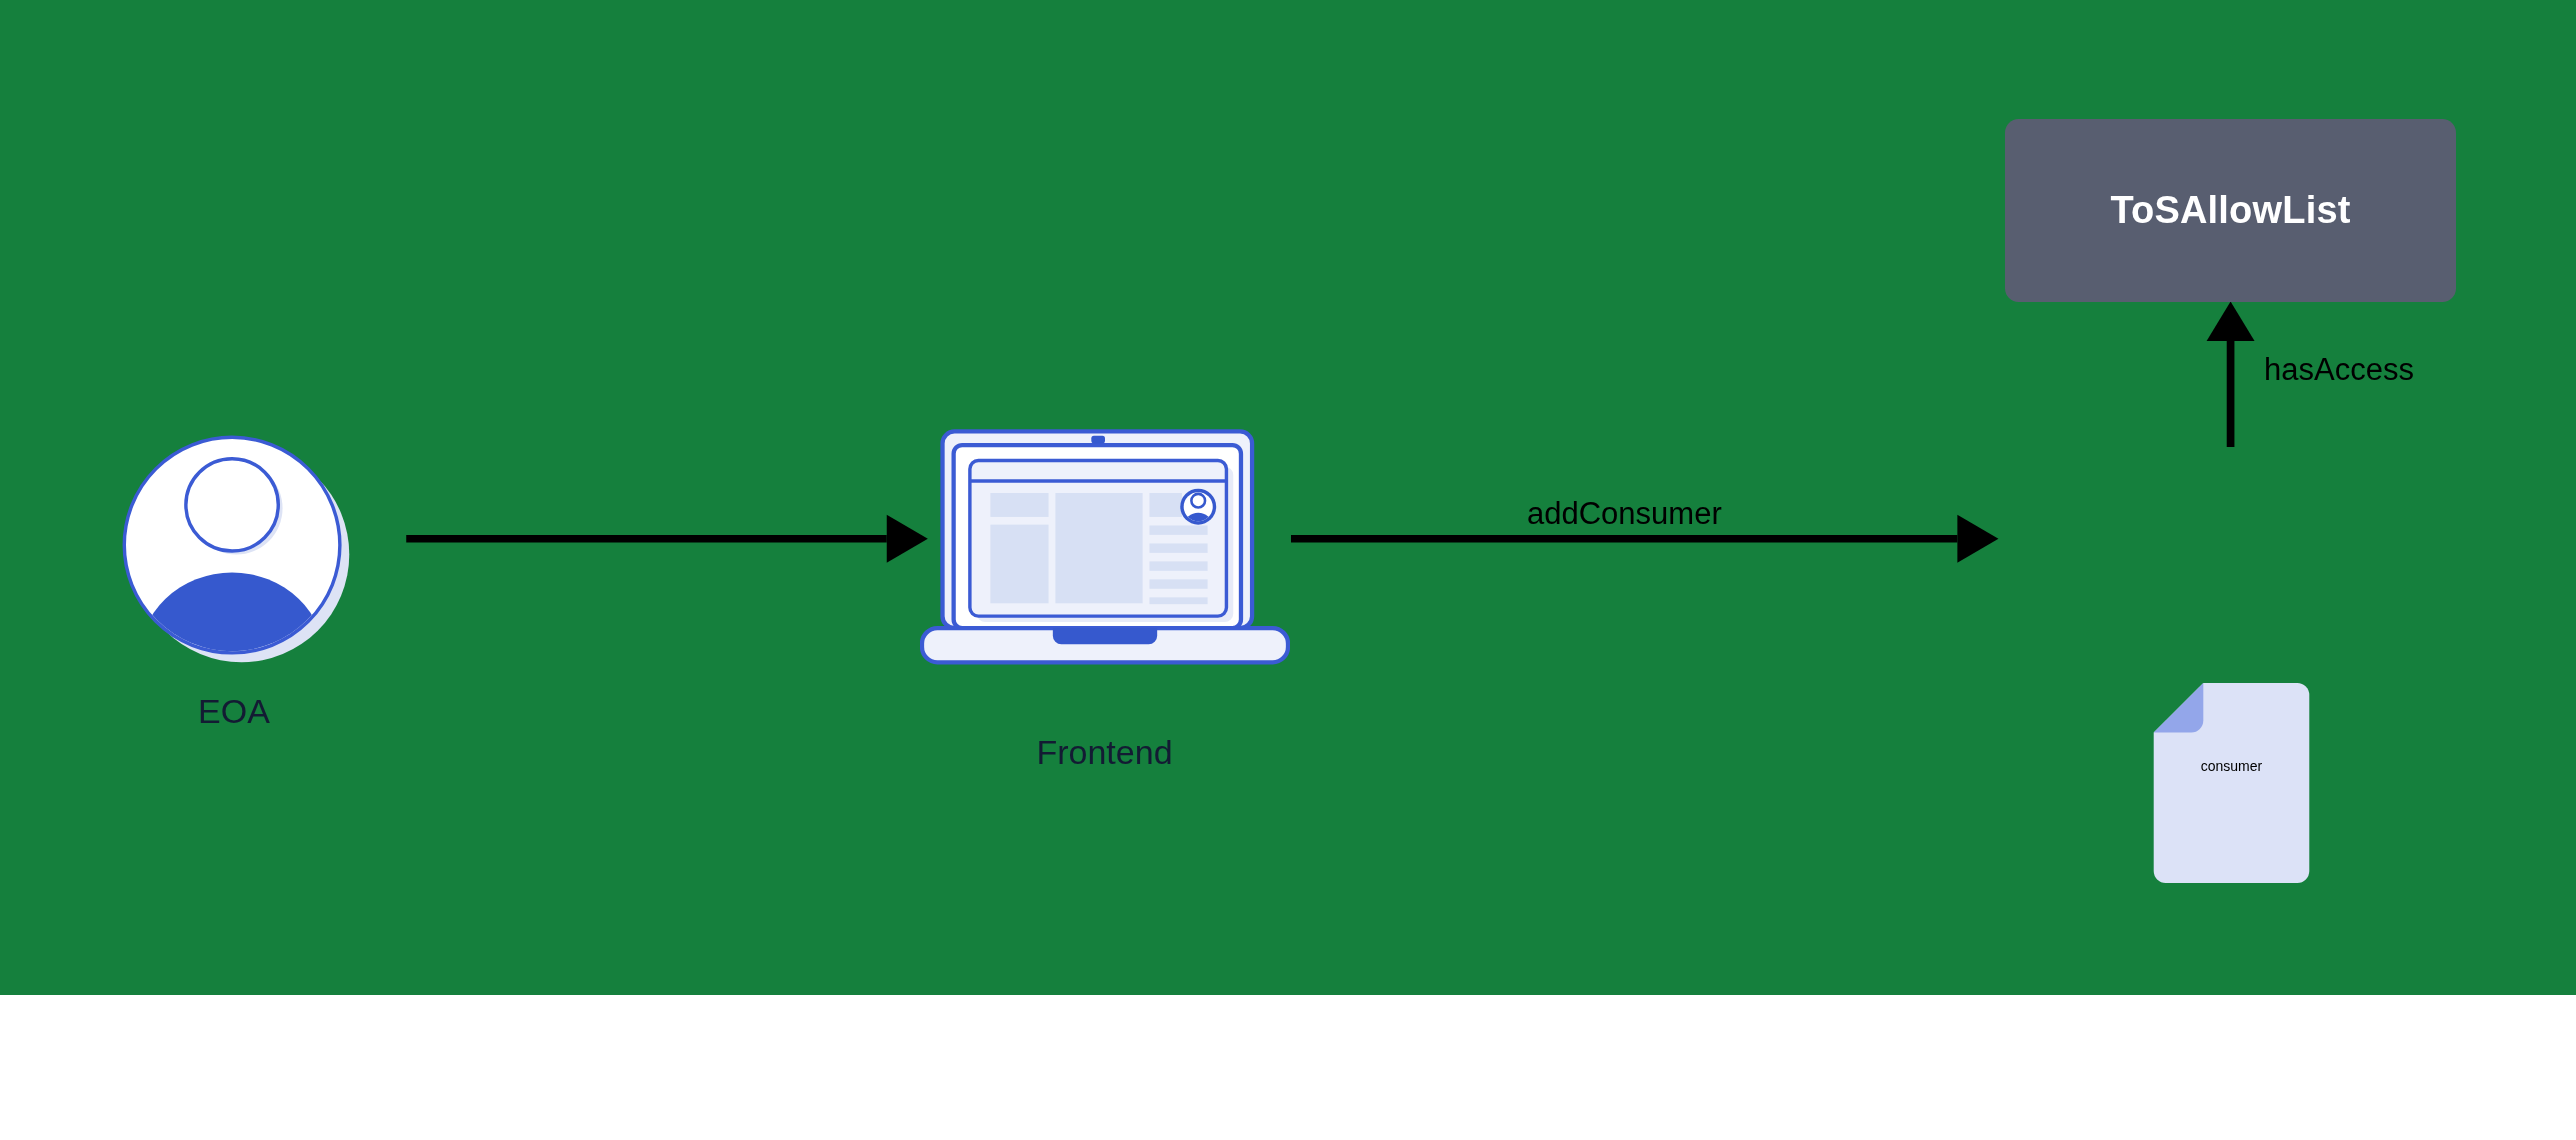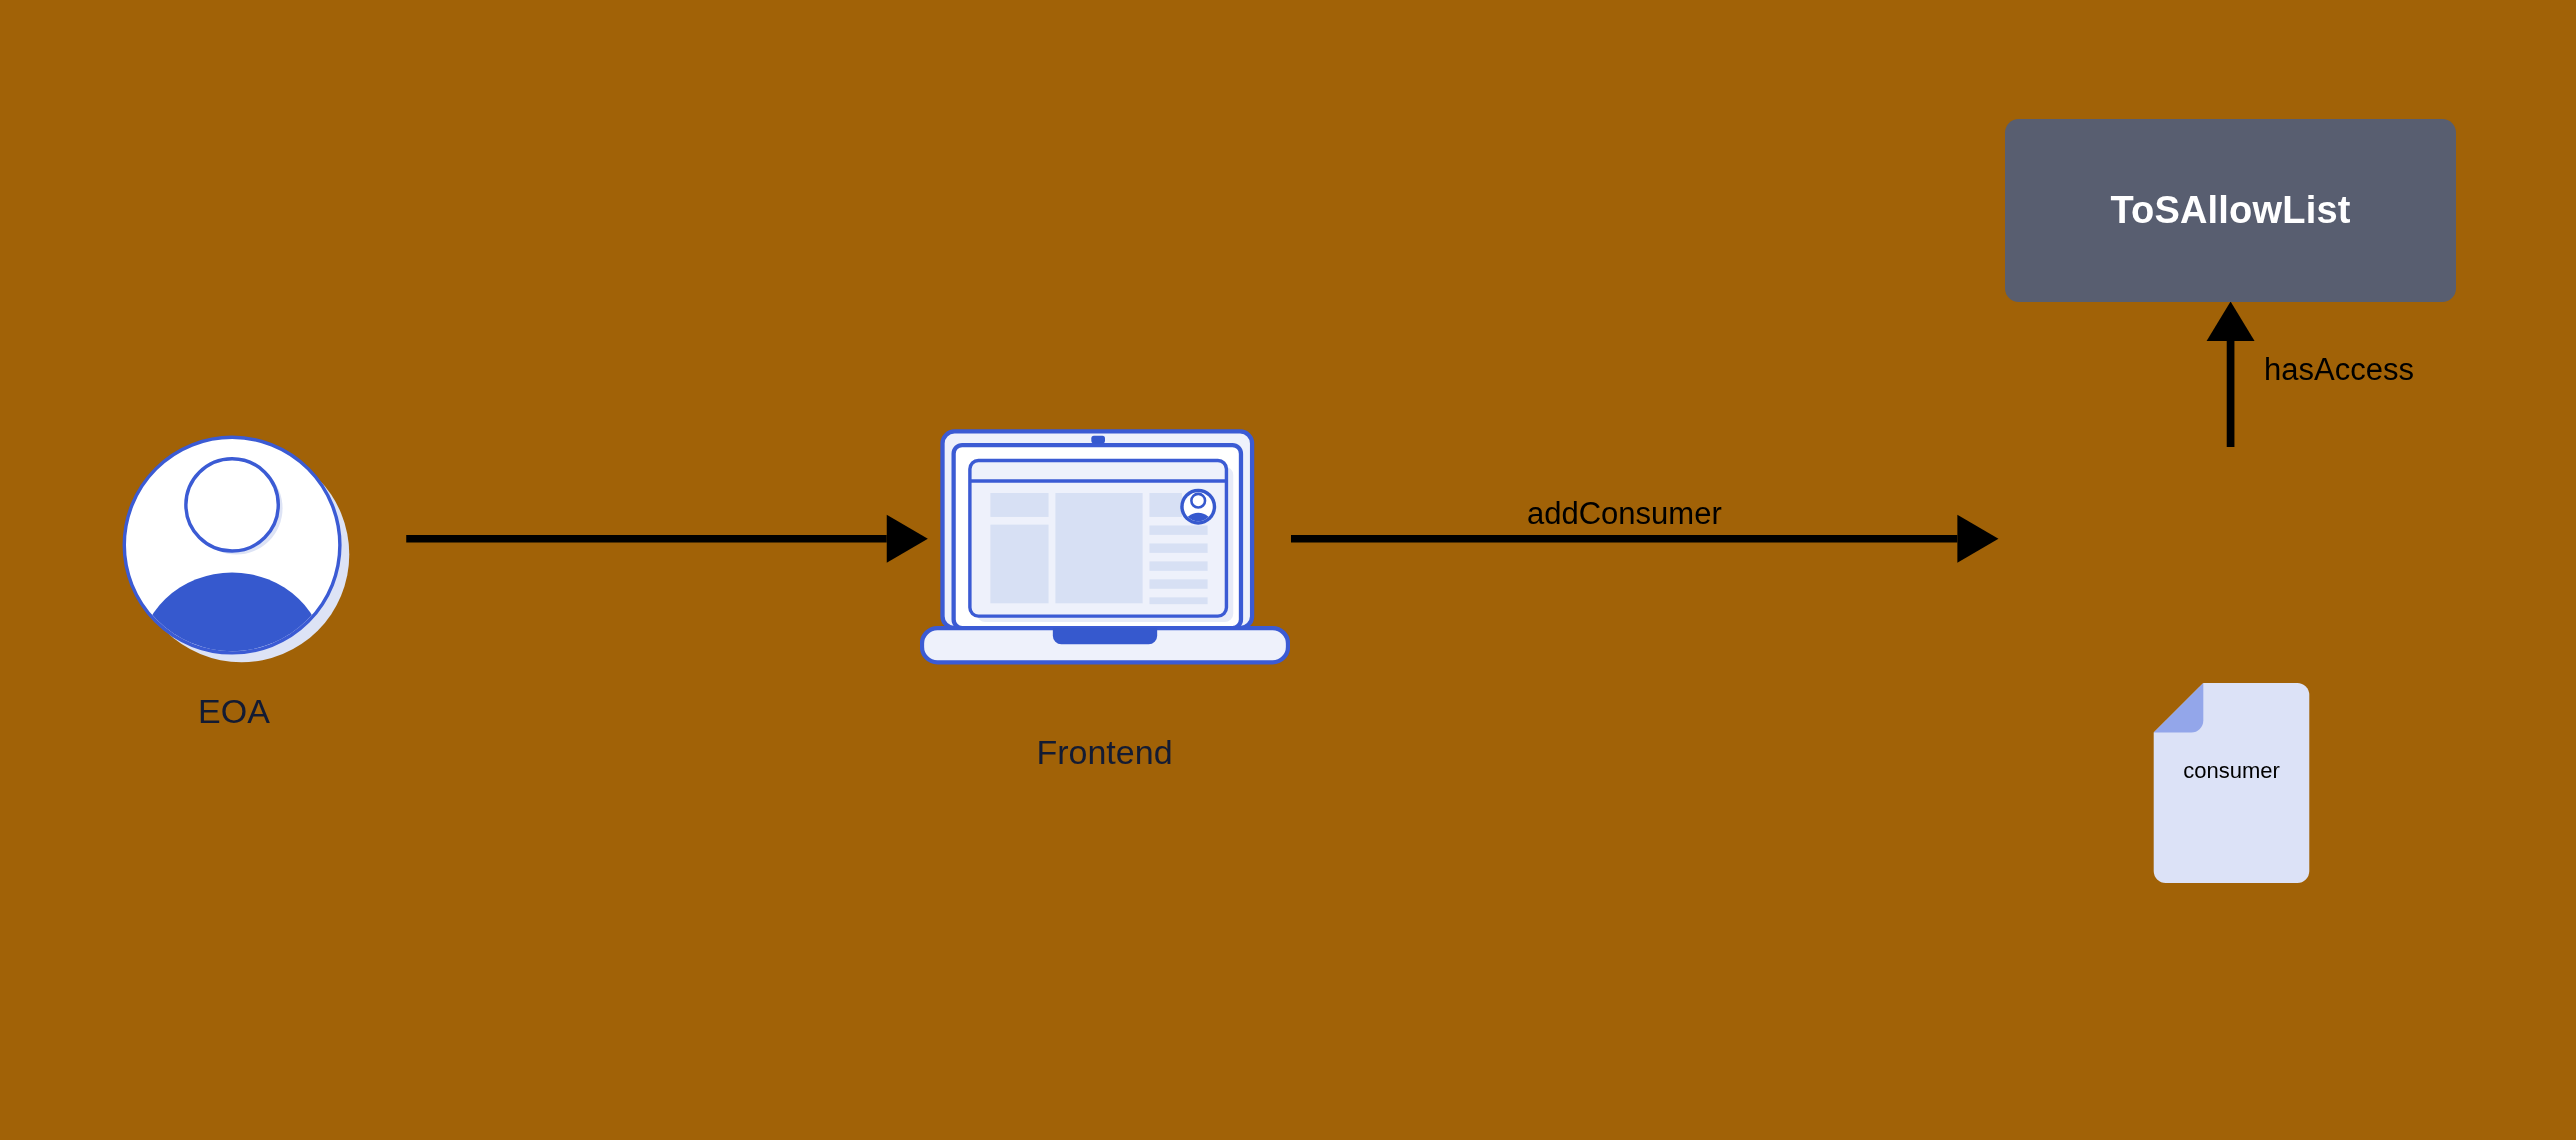--- a/index.html
+++ b/index.html
@@ -6,22 +6,22 @@
     margin: 0;
     padding: 0;
     background: #ffffff;
   }
   body {
     font-family: "Liberation Sans", sans-serif;
   }
   #canvas {
     position: relative;
     width: 2576px;
-    height: 1140px;
-    background: #a16207;
+    height: 995px;
+    background: #15803d;
     overflow: hidden;
   }
 
   
   .node-box {
     position: absolute;
     background: #585e70;
     border-radius: 13.7px;
     display: flex;
     align-items: center;
@@ -85,21 +85,21 @@
   #frontend-laptop-icon{ left: 920px; top: 428px; width: 370px; height: 248px; }
   #consumer-doc-icon   { left: 2152px; top: 681px; width: 159px; height: 204px; }
 
   #consumer-doc-text {
     position: absolute;
     left: 2152px;
     top: 758px;
     width: 159px;
     text-align: center;
     color: #000000;
-    font-size: 22px;
+    font-size: 14px;
     white-space: nowrap;
   }
 </style>
 </head>
 <body>
 
 <div id="canvas">
 
   <svg id="arrow-layer" viewBox="0 0 3007 1331" width="2576" height="1140">
 

